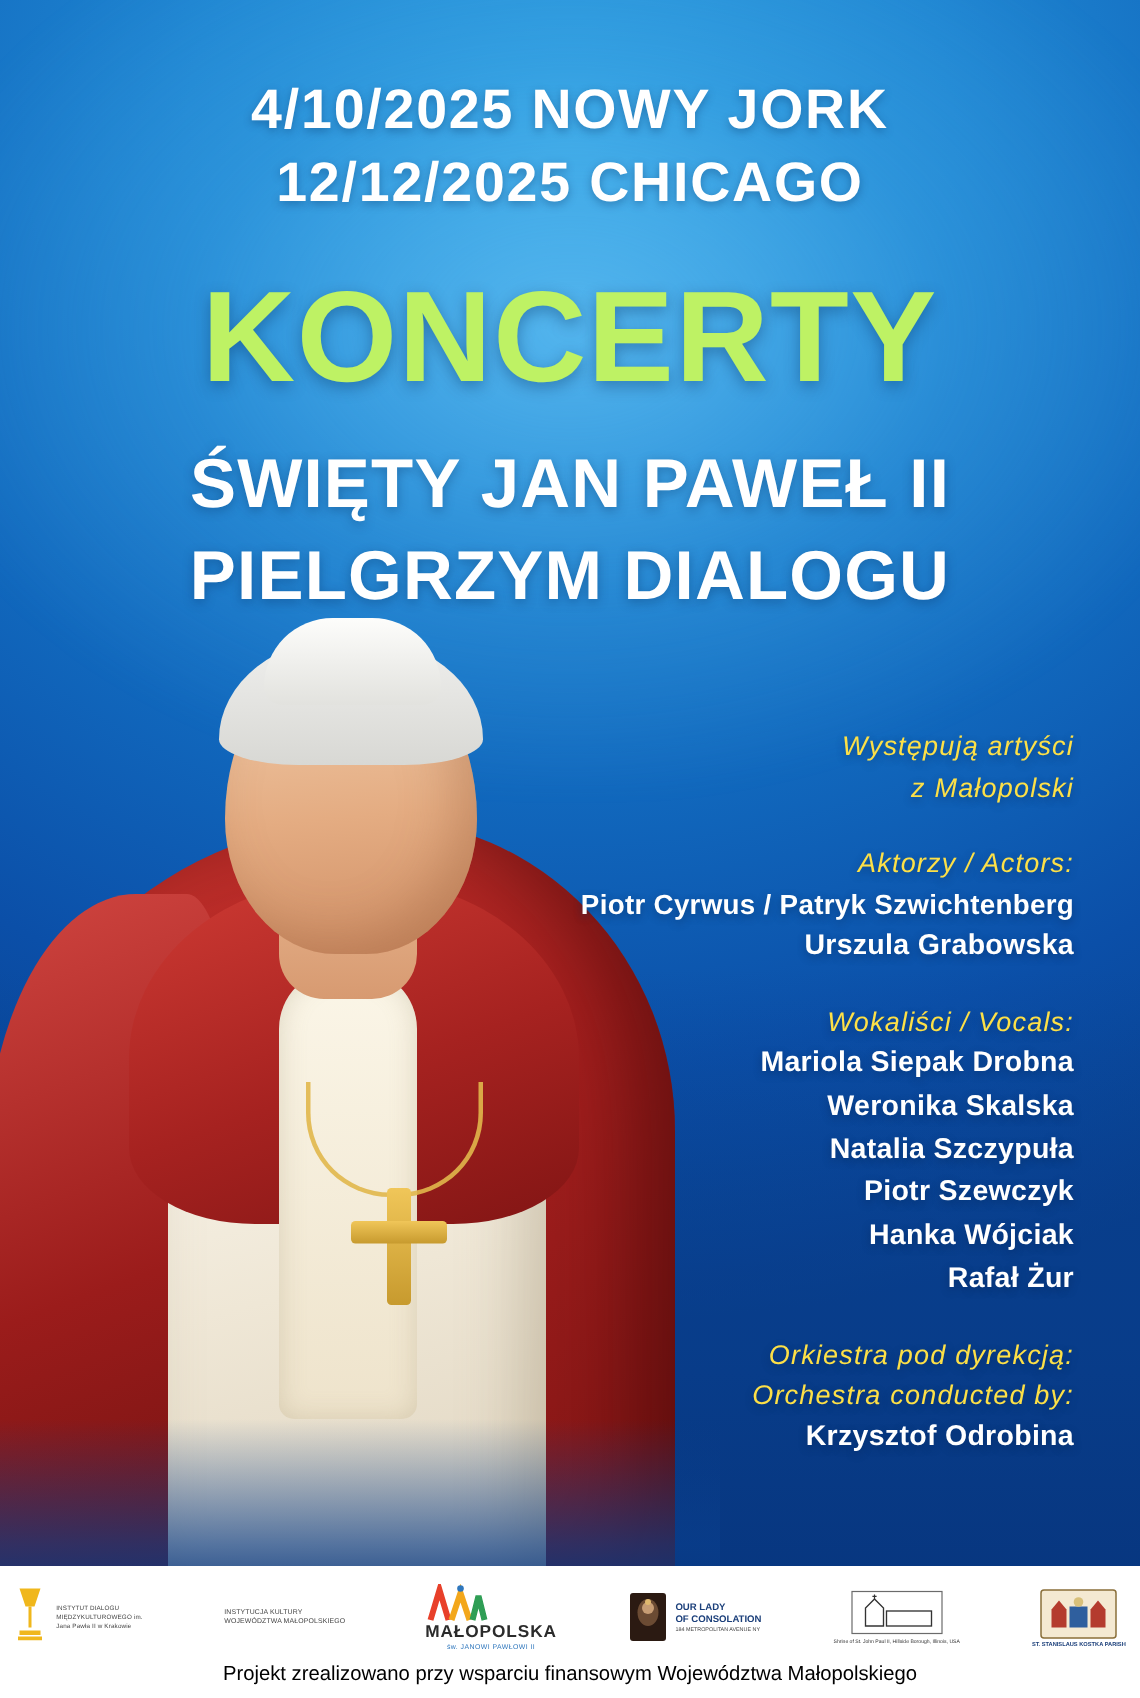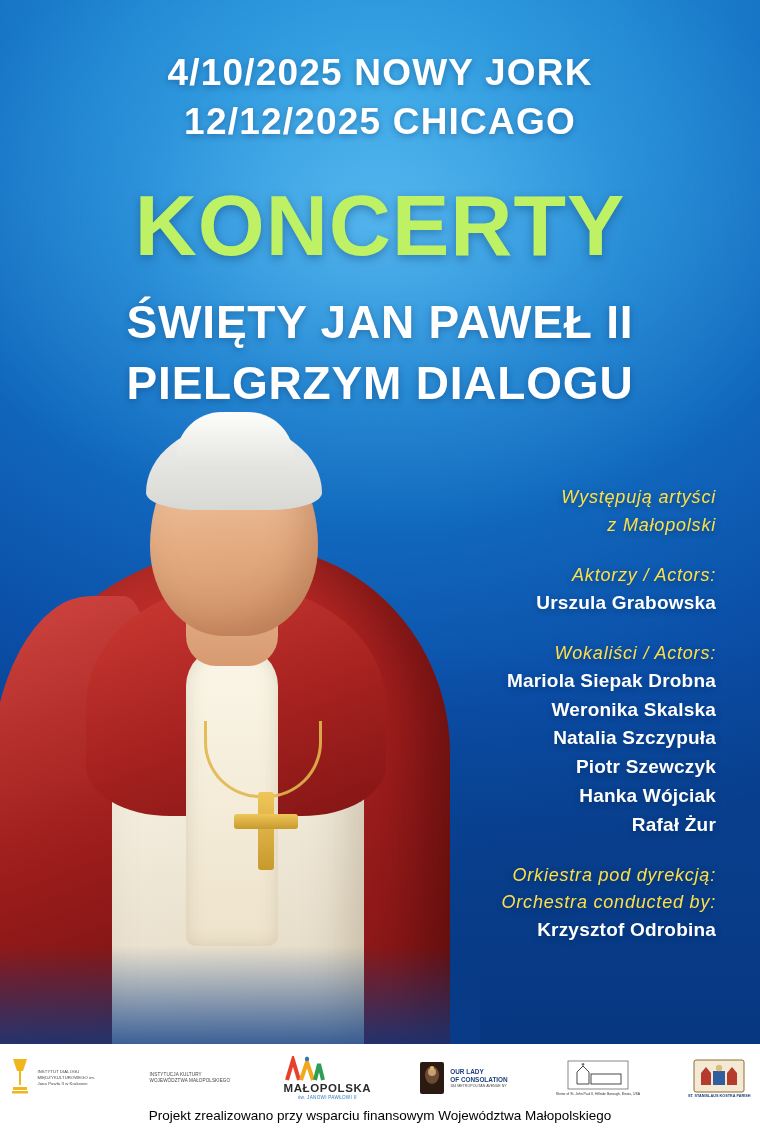--- a/index.html
+++ b/index.html
@@ -346,25 +346,26 @@
   </div>
 
   <div class="artists">
     <div class="group intro">
       <div class="a-head">Występują artyści</div>
       <div class="a-head">z Małopolski</div>
     </div>
 
     <div class="group">
       <div class="a-head">Aktorzy / Actors:</div>
+      <div class="a-name small">Piotr Cyrwus / Patryk Szwichtenberg</div>
       <div class="a-name">Urszula Grabowska</div>
     </div>
 
     <div class="group">
-      <div class="a-head">Wokaliści / Actors:</div>
+      <div class="a-head">Wokaliści / Vocals:</div>
       <div class="a-name">Mariola Siepak Drobna</div>
       <div class="a-name">Weronika Skalska</div>
       <div class="a-name">Natalia Szczypuła</div>
       <div class="a-name">Piotr Szewczyk</div>
       <div class="a-name">Hanka Wójciak</div>
       <div class="a-name">Rafał Żur</div>
     </div>
 
     <div class="group">
       <div class="a-head">Orkiestra pod dyrekcją:</div>

